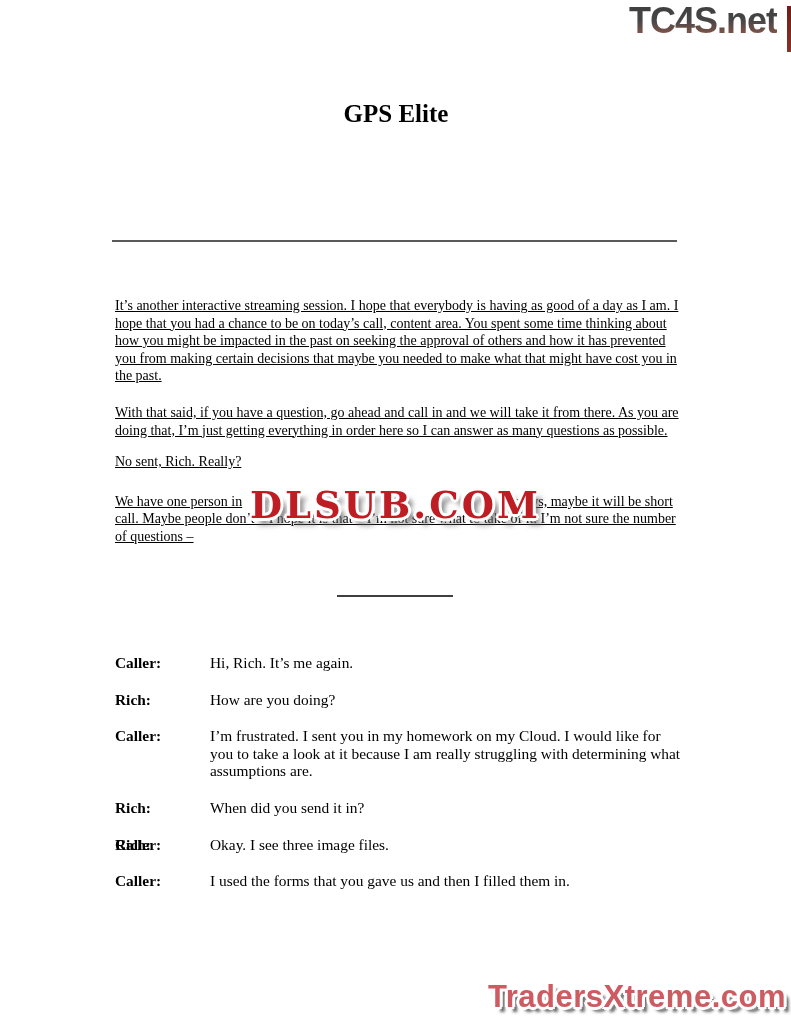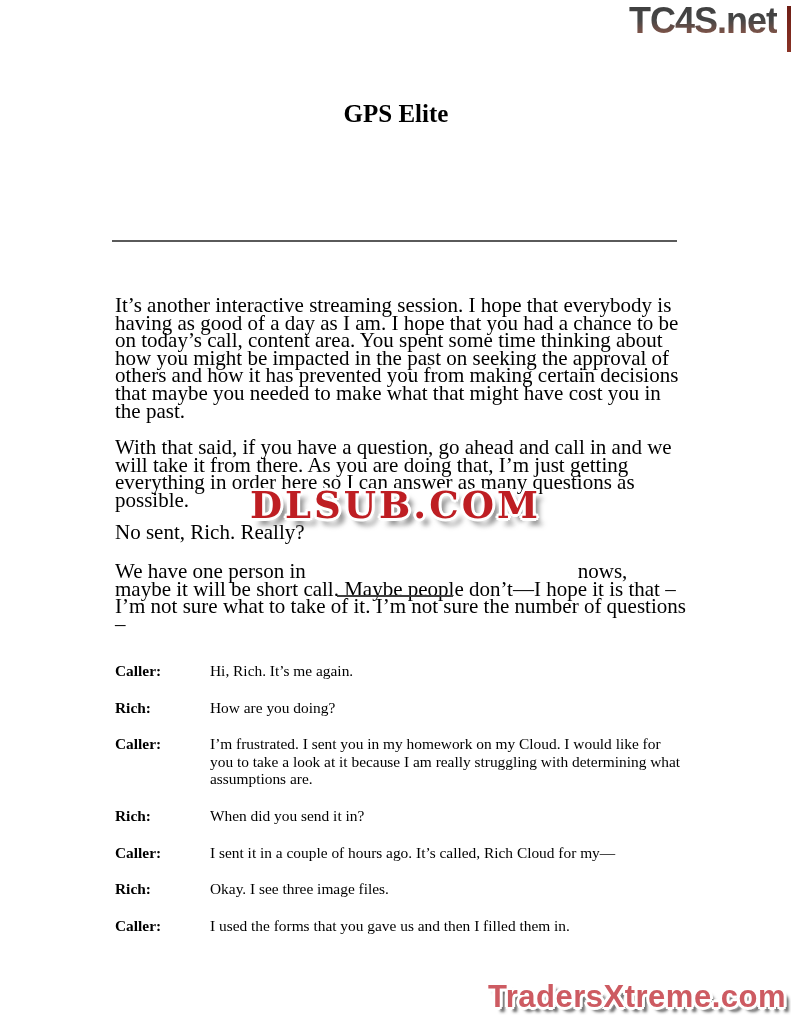--- a/index.html
+++ b/index.html
@@ -32,21 +32,21 @@
   .doc-title{font-size:25px; font-weight:bold; margin:3px;}
   .doc-subtitle{font-size:21px; font-weight:bold; margin:13px 0 0 0;}
   .doc-date{font-size:17px; margin:16px 0 0 0;}
   .header-rule{
     position:absolute; top:240px; left:112px; width:565px; height:2px;
     background:var(--rule_gray,#5a5a5a);
   }
   
   .intro{
     position:absolute; top:297px; left:115px; width:572px;
-    font-size:21px; line-height:17.6px;
+    font-size:14px; line-height:17.6px;text-decoration:underline;
   }
   .intro p{margin:0;}
   .p1{margin-bottom:19px !important;}
   .p2{margin-bottom:14px !important;}
   .p3{margin-bottom:22px !important;}
   .hidden-gap{display:inline-block; width:272px; height:1px; vertical-align:baseline;}
   
   .dlsub{
     position:absolute; left:250px; top:483px;
     font-family:"DejaVu Serif", serif;
@@ -58,21 +58,21 @@
       -3px 0 0 #fff, 3px 0 0 #fff, 0 -3px 0 #fff, 0 3px 0 #fff,
       6px 7px 5px rgba(110,110,110,0.8);
   }
   .section-divider{
     position:absolute; top:595px; left:337px; width:116px; height:0;
     border-top:2px solid #3f3f3f;
   }
   
   .dialogue{
     position:absolute; top:654px; left:115px; width:572px;
-    font-size:15.4px; line-height:17.6px;margin-top:8px;
+    font-size:15.4px; line-height:17.6px;
   }
   .dialogue-row{position:relative; margin-bottom:19px;}
   .speaker{position:absolute; left:0; top:0; font-weight:bold;}
   .speech{display:block; margin-left:95px;}
   
   .traders{
     position:absolute; top:979px; right:5px;
     font-family:"Liberation Sans", sans-serif;
     font-weight:bold; font-size:31px; letter-spacing:0.5px;
     color:var(--traders_red,#cd5b62);
@@ -125,21 +125,20 @@
         <span class="speech">I’m frustrated. I sent you in my homework on my Cloud. I would like for you to take a look at it because I am really struggling with determining what assumptions are.</span>
       </div>
 
       <div class="dialogue-row">
         <span class="speaker">Rich:</span>
         <span class="speech">When did you send it in?</span>
       </div>
 
       <div class="dialogue-row">
         <span class="speaker">Caller:</span>
-        <span class="speech">I sent it in a couple of hours ago. It’s called, Rich Cloud for my—</span>
       </div>
 
       <div class="dialogue-row">
         <span class="speaker">Rich:</span>
         <span class="speech">Okay. I see three image files.</span>
       </div>
 
       <div class="dialogue-row">
         <span class="speaker">Caller:</span>
         <span class="speech">I used the forms that you gave us and then I filled them in.</span>

